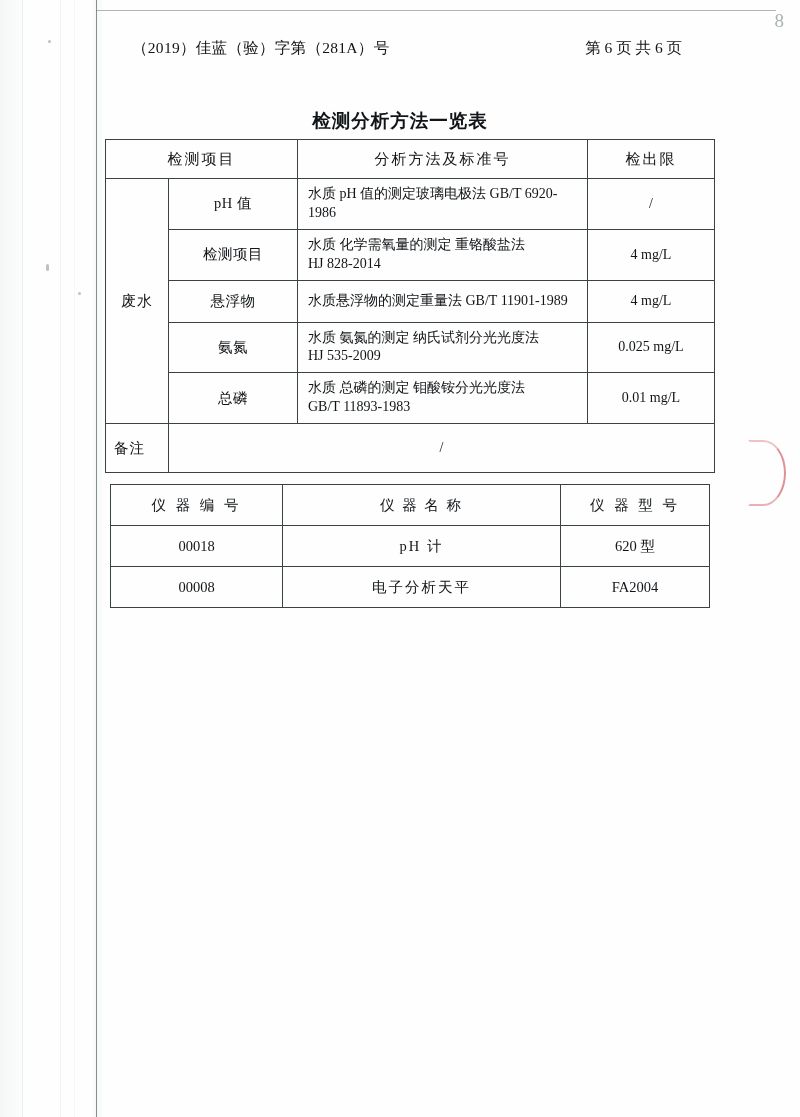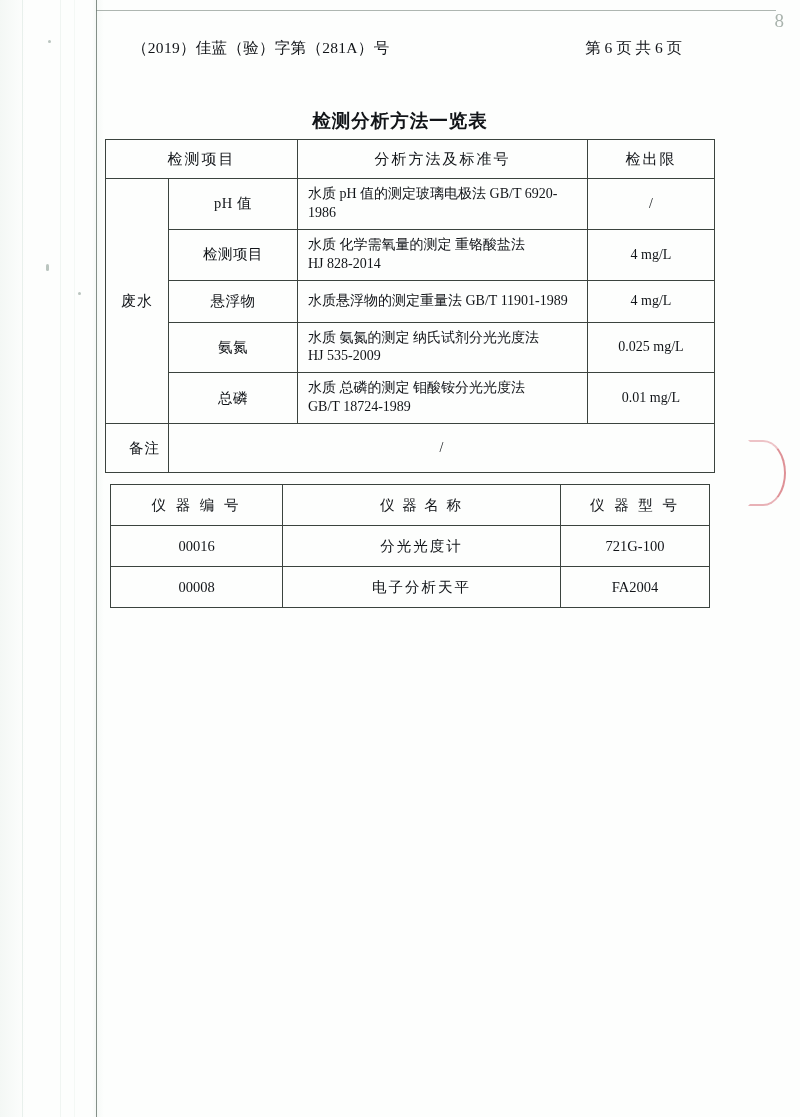--- a/index.html
+++ b/index.html
@@ -147,21 +147,21 @@
     line-height: 1.35;
   }
   .limit-cell {
     text-align: center;
     font-size: 14px;
     width: 110px;
   }
   .row-tall { height: 42px; }
   .row-two { height: 46px; }
   .remark-label {
-    text-align: right;
+    text-align: left;
     font-size: 14.5px;
     letter-spacing: 1px;
     width: 46px;
   }
   .remark-value {
     text-align: center;
     font-size: 14px;
     height: 36px;
   }
 
@@ -256,42 +256,42 @@
       </tr>
       <tr class="row-two">
         <td class="cell item-cell">氨氮</td>
         <td class="cell method-cell" style="white-space:pre-line">水质 氨氮的测定  纳氏试剂分光光度法
 HJ 535-2009</td>
         <td class="cell limit-cell">0.025 mg/L</td>
       </tr>
       <tr class="row-two">
         <td class="cell item-cell">总磷</td>
         <td class="cell method-cell" style="white-space:pre-line">水质 总磷的测定  钼酸铵分光光度法
-GB/T 18724-1989</td>
+GB/T 11893-1983</td>
         <td class="cell limit-cell">0.01 mg/L</td>
       </tr>
       <tr>
         <td class="cell remark-label">备注</td>
         <td class="cell remark-value" colspan="3">/</td>
       </tr>
     </tbody>
   </table>
 
 
   <table class="t-instruments">
     <tbody>
       <tr>
         <td class="ti-hdr ti-c1">仪 器 编 号</td>
         <td class="ti-hdr ti-c2">仪 器 名 称</td>
         <td class="ti-hdr ti-c3">仪 器 型 号</td>
       </tr>
       <tr class="ti-row">
-        <td class="cell ti-c1">00016</td>
-        <td class="cell ti-c2">分光光度计</td>
-        <td class="cell ti-c3">721G-100</td>
+        <td class="cell ti-c1">00018</td>
+        <td class="cell ti-c2">pH 计</td>
+        <td class="cell ti-c3">620 型</td>
       </tr>
       <tr class="ti-row">
         <td class="cell ti-c1">00008</td>
         <td class="cell ti-c2">电子分析天平</td>
         <td class="cell ti-c3">FA2004</td>
       </tr>
     </tbody>
   </table>
 
 

